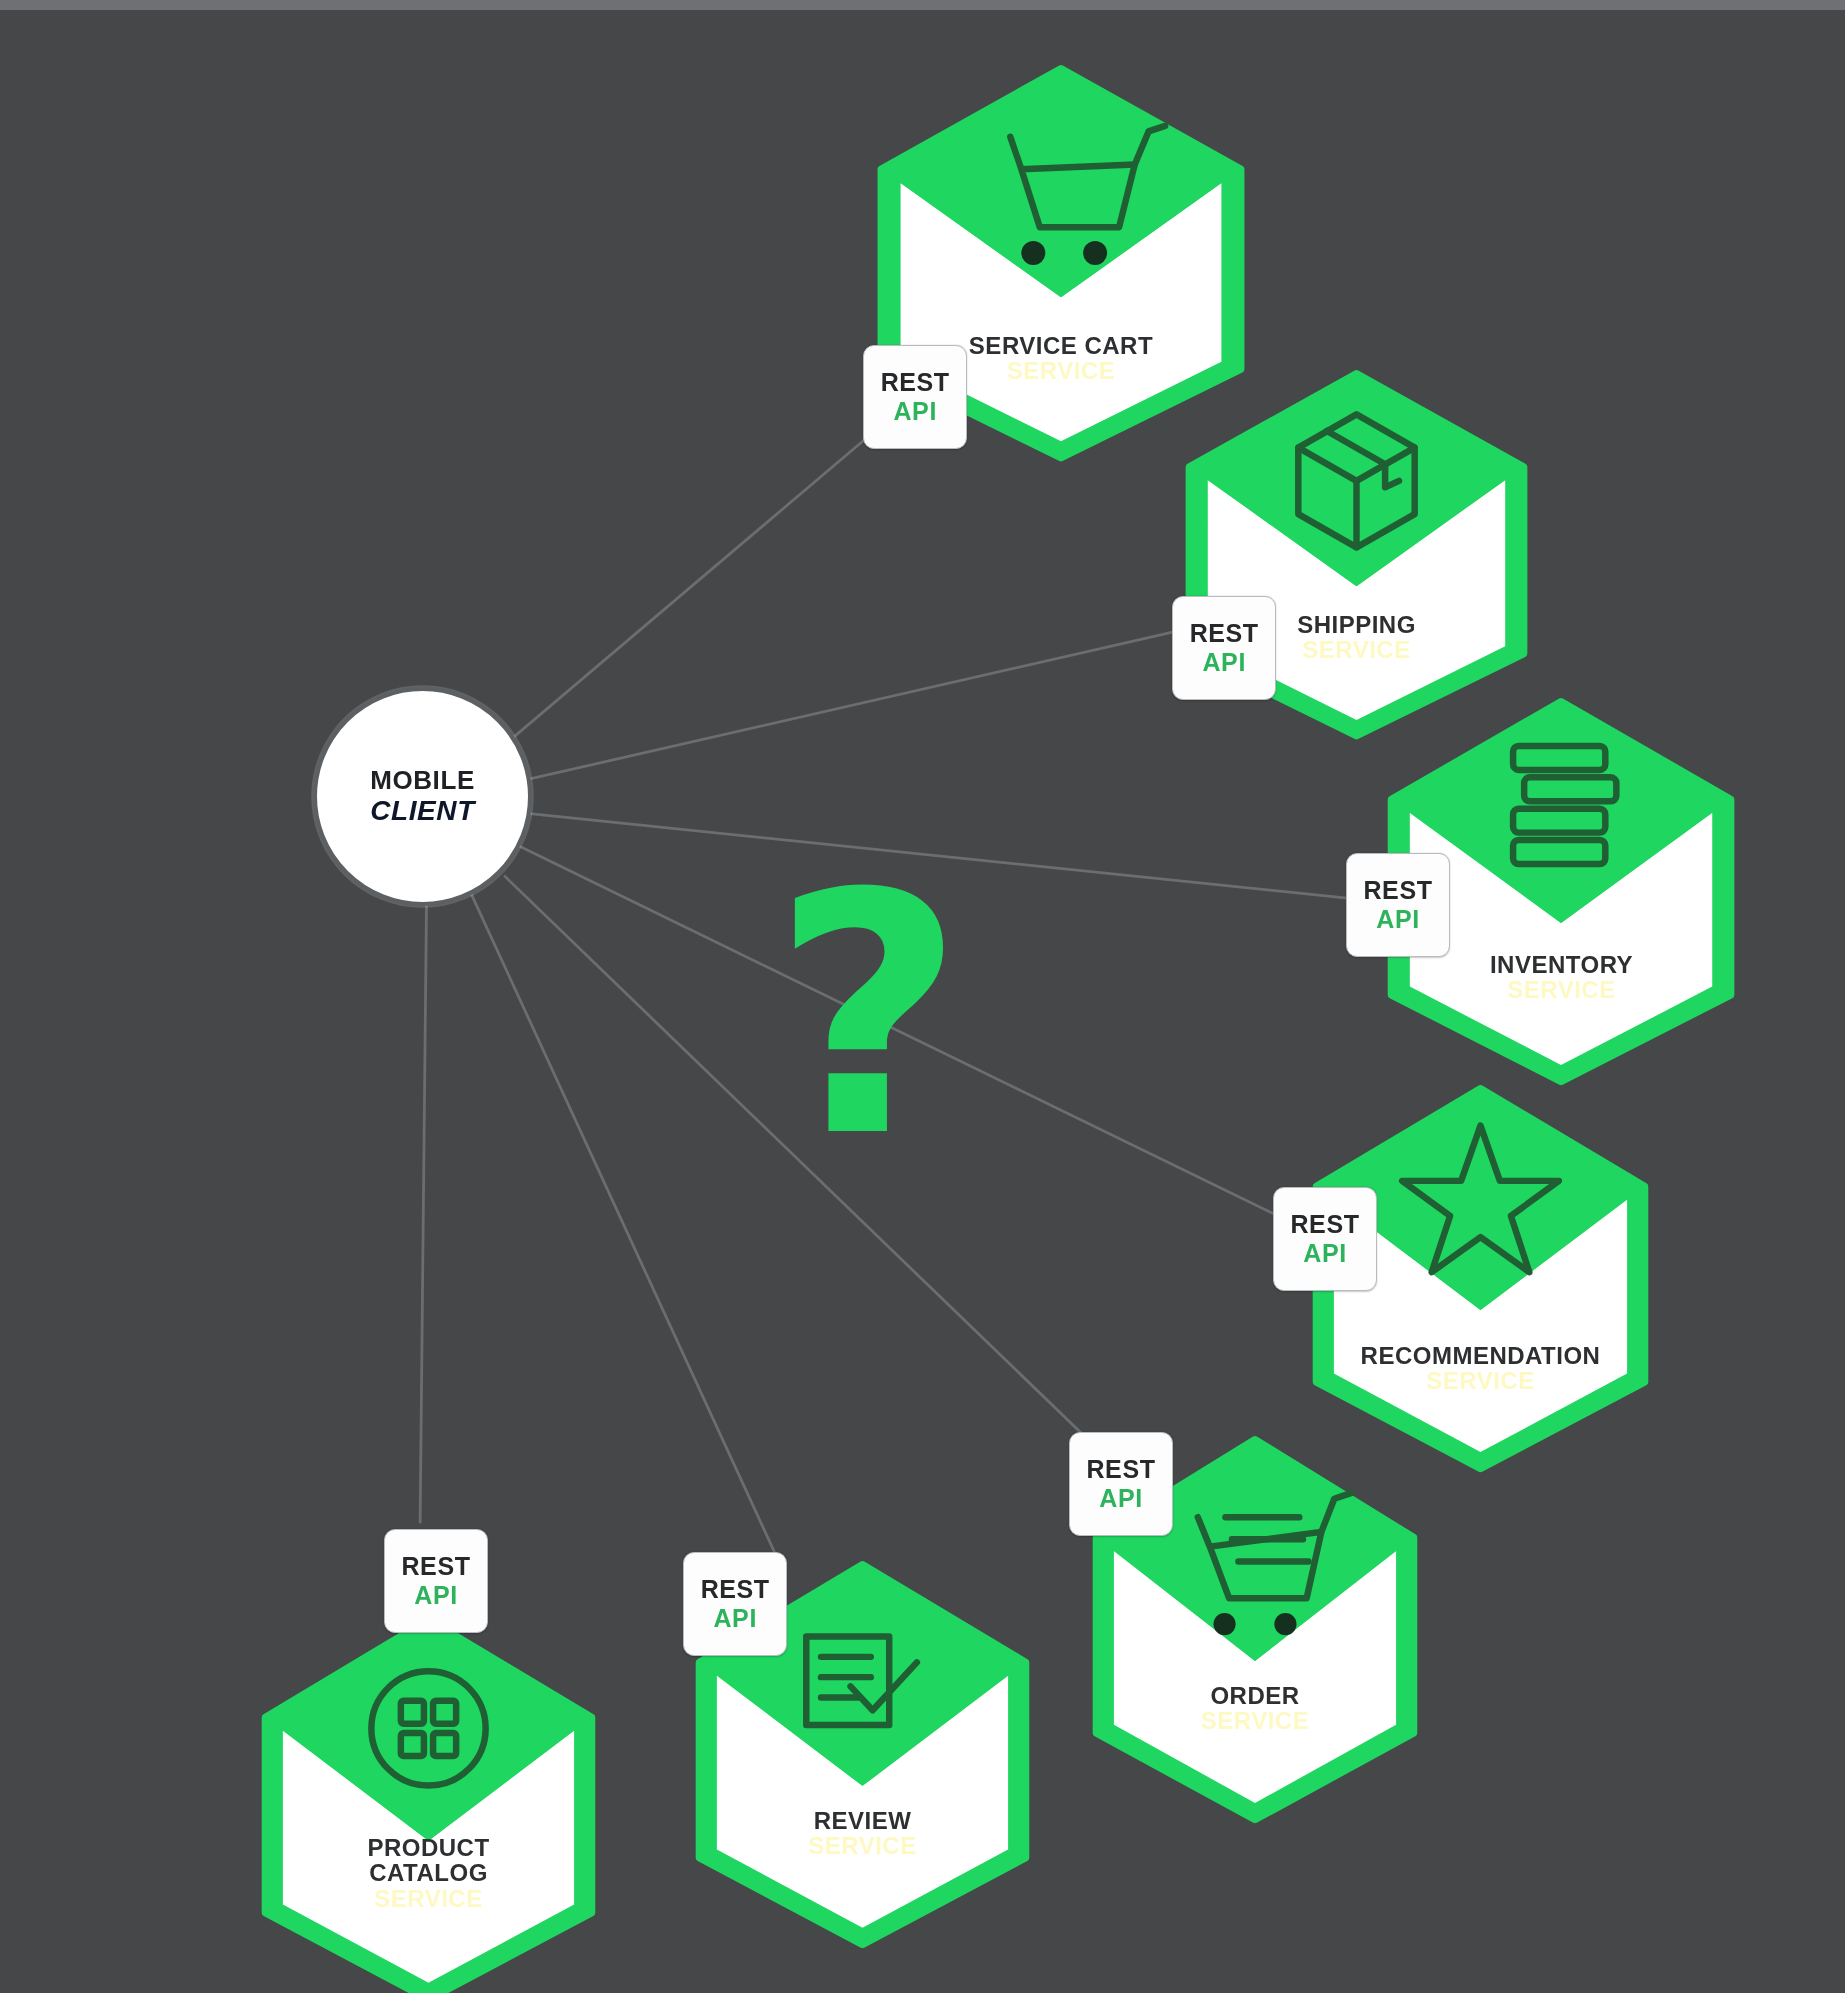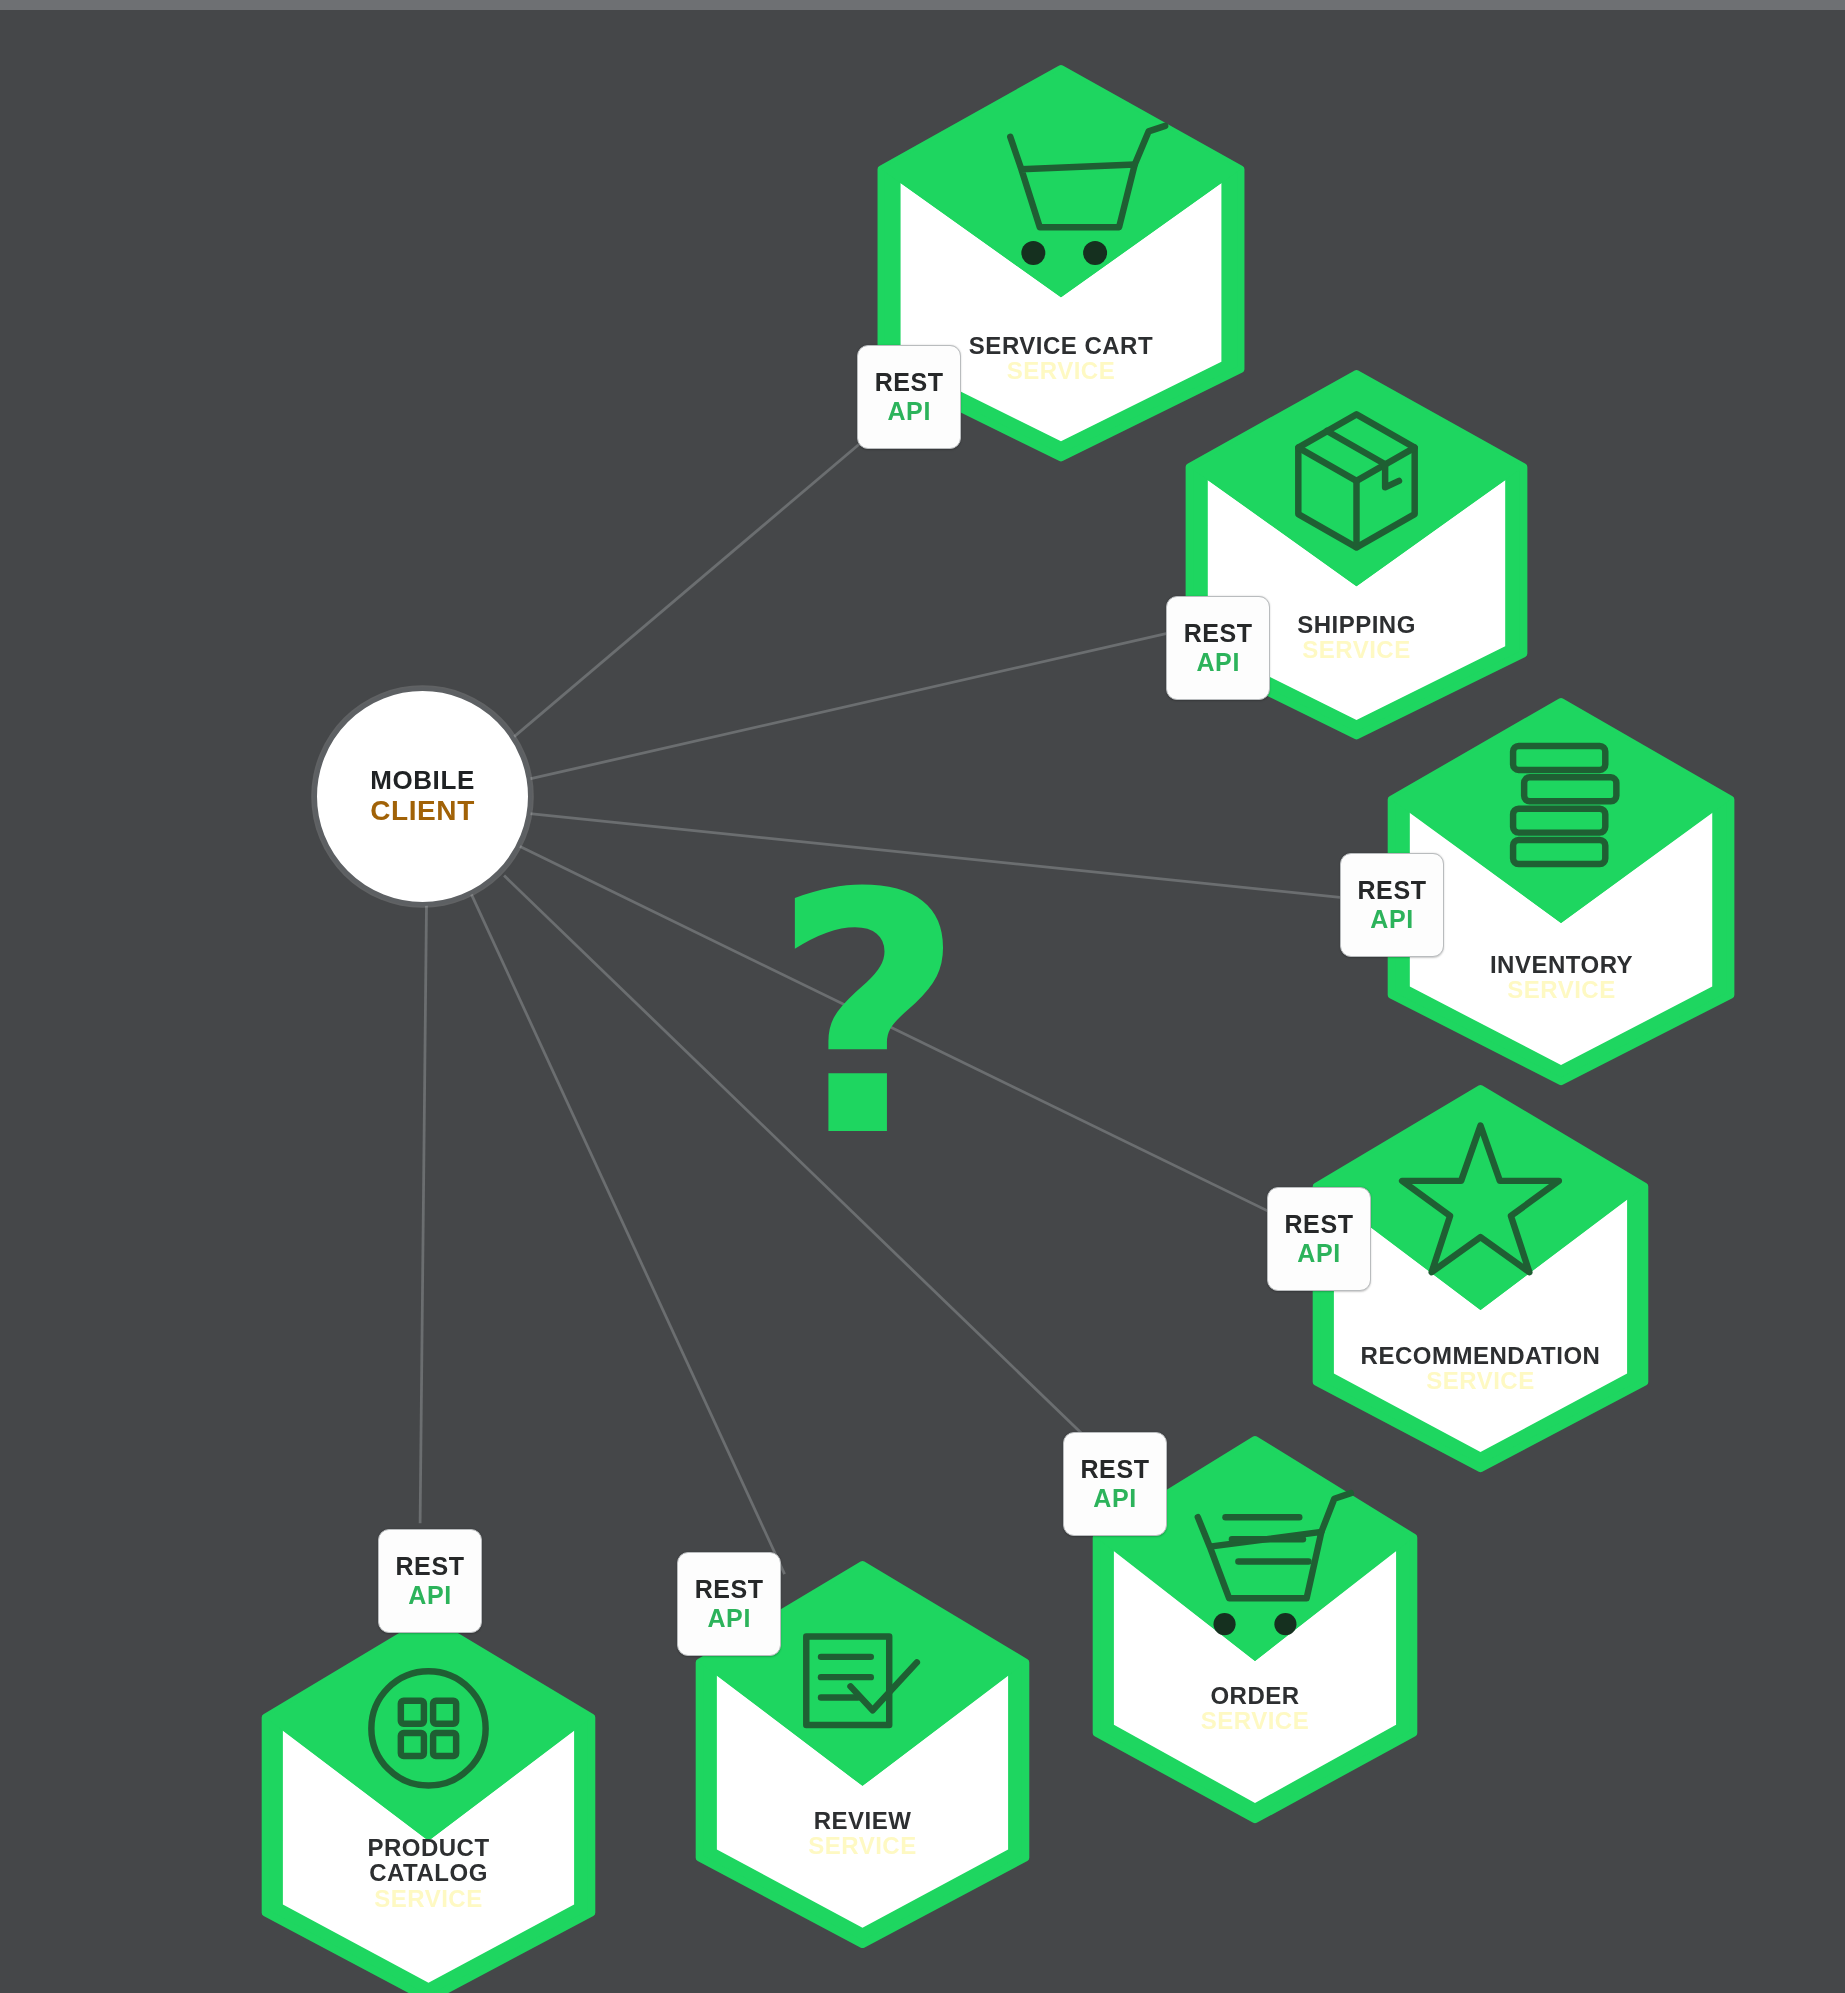--- a/index.html
+++ b/index.html
@@ -18,30 +18,30 @@
   .hexwrap{position:absolute;}
   .hexwrap svg{position:absolute;left:0;top:0;overflow:visible;}
 
   .hexlabels{position:absolute;left:0;right:0;text-align:center;z-index:4;
     line-height:1.06;letter-spacing:0.5px;}
   .hexlabels .t1{color:#2d2f31;font-weight:700;display:block;}
   .hexlabels .t2{color:#fef9c3;font-weight:700;display:block;}
 
   .badge{position:absolute;background:#fdfdfd;border:1.8px solid #b9bcbe;border-radius:11px;
      display:flex;flex-direction:column;align-items:center;justify-content:center;
-     box-shadow:0 0.9px 1.8px rgba(0,0,0,.22);z-index:6;}
+     box-shadow:0 0.9px 1.8px rgba(0,0,0,.22);z-index:6;margin-left:6px;}
   .badge .b1{color:#262829;font-weight:700;letter-spacing:0.6px;}
   .badge .b2{color:#2cb35b;font-weight:700;letter-spacing:0.6px;}
 
   #client{position:absolute;left:313px;top:677px;width:211px;height:211px;border-radius:50%;
     background:#ffffff;border:4.6px solid #5d6063;z-index:5;
     display:flex;flex-direction:column;align-items:center;justify-content:center;
     box-shadow:0 0 0 1.8px rgba(255,255,255,.15);}
   #client .c1{color:#1f2224;font-weight:700;font-size:26px;letter-spacing:0.6px;line-height:1.12;}
-  #client .c2{color:#a16207;font-weight:700;font-size:28px;letter-spacing:0.6px;line-height:1.12;}
+  #client .c2{color:#0f172a;font-weight:700;font-size:28px;letter-spacing:0.6px;line-height:1.12;font-style:italic;}
 
   #qmark{position:absolute;left:772px;top:840px;z-index:2;color:#1ed660;
     font-family:"DejaVu Sans",sans-serif;font-weight:700;font-size:332px;line-height:1;
     user-select:none;}
 </style>
 </head>
 <body>
 
 <div id="topbar"></div>
 

